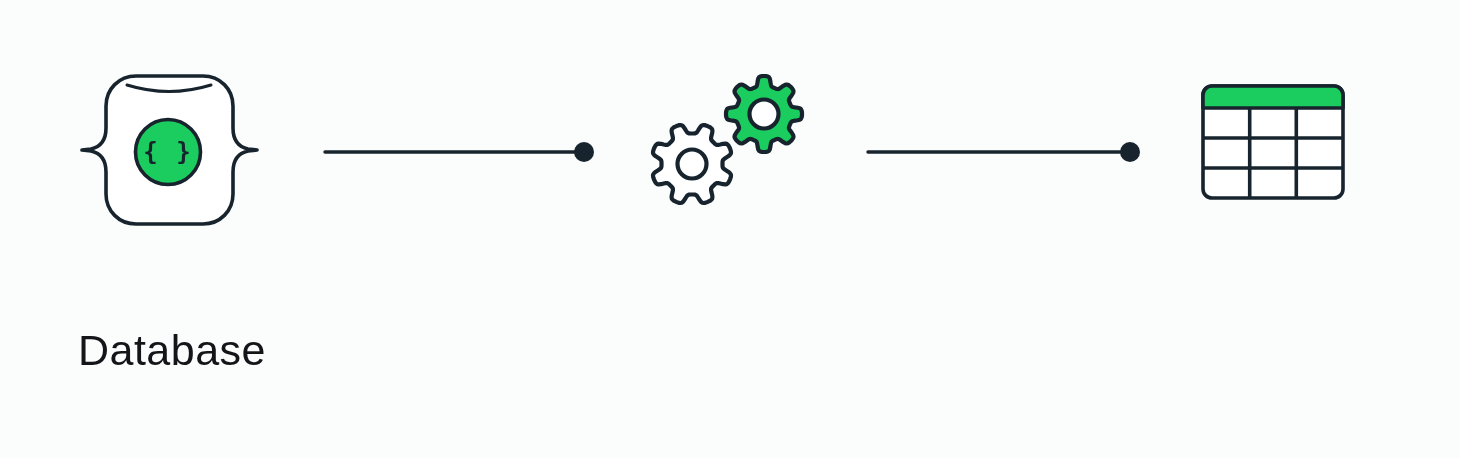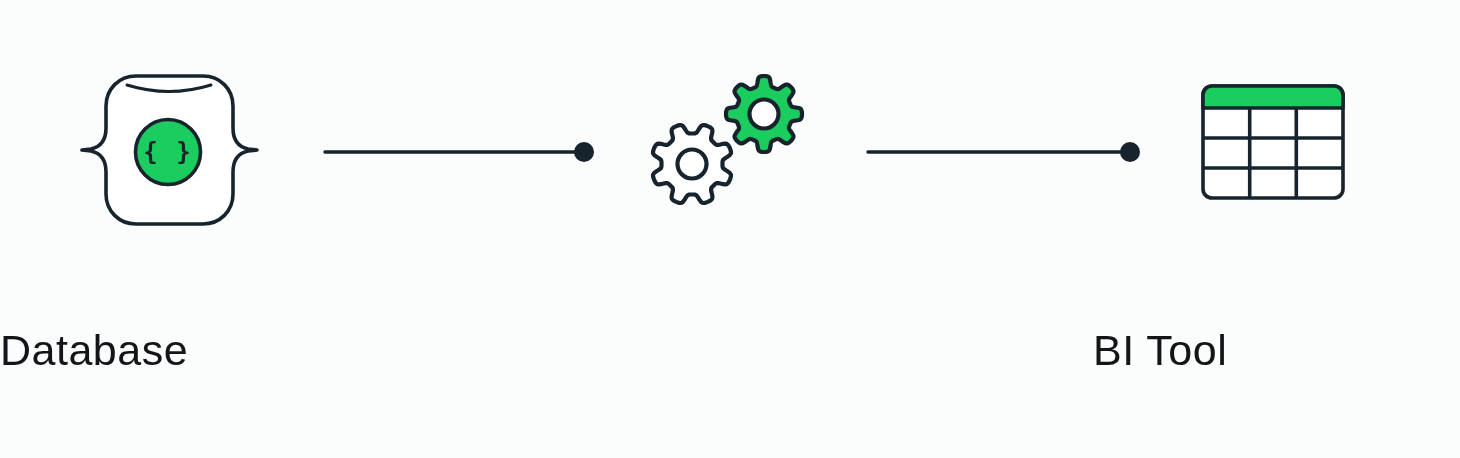--- a/index.html
+++ b/index.html
@@ -77,20 +77,21 @@
     font-weight:600;
     letter-spacing:2px;
   }
   .node-label{
     position:absolute;
     top:327px;
     line-height:46px;
     font-size:43px;
     letter-spacing:0.5px;
     color:var(--text);
+    text-align:center;
     white-space:nowrap;
   }
   .label-database{left:0px;width:344px;}
   .label-driver{left:527px;width:400px;}
   .label-bitool{left:1093px;width:360px;}
 </style>
 </head>
 <body>
 
 <div class="canvas">
@@ -146,15 +147,14 @@
       <g stroke="#17242e" stroke-width="3.6">
         <line x1="1203" y1="138" x2="1343" y2="138"></line>
         <line x1="1203" y1="168" x2="1343" y2="168"></line>
         <line x1="1249.7" y1="108" x2="1249.7" y2="198"></line>
         <line x1="1296.3" y1="108" x2="1296.3" y2="198"></line>
       </g>
     </g>
   </svg>
 
   <div class="node-label label-database">Database</div>
-  <div class="node-label label-bitool">BI Tool</div>
 
 </div>
 
 </body></html>

